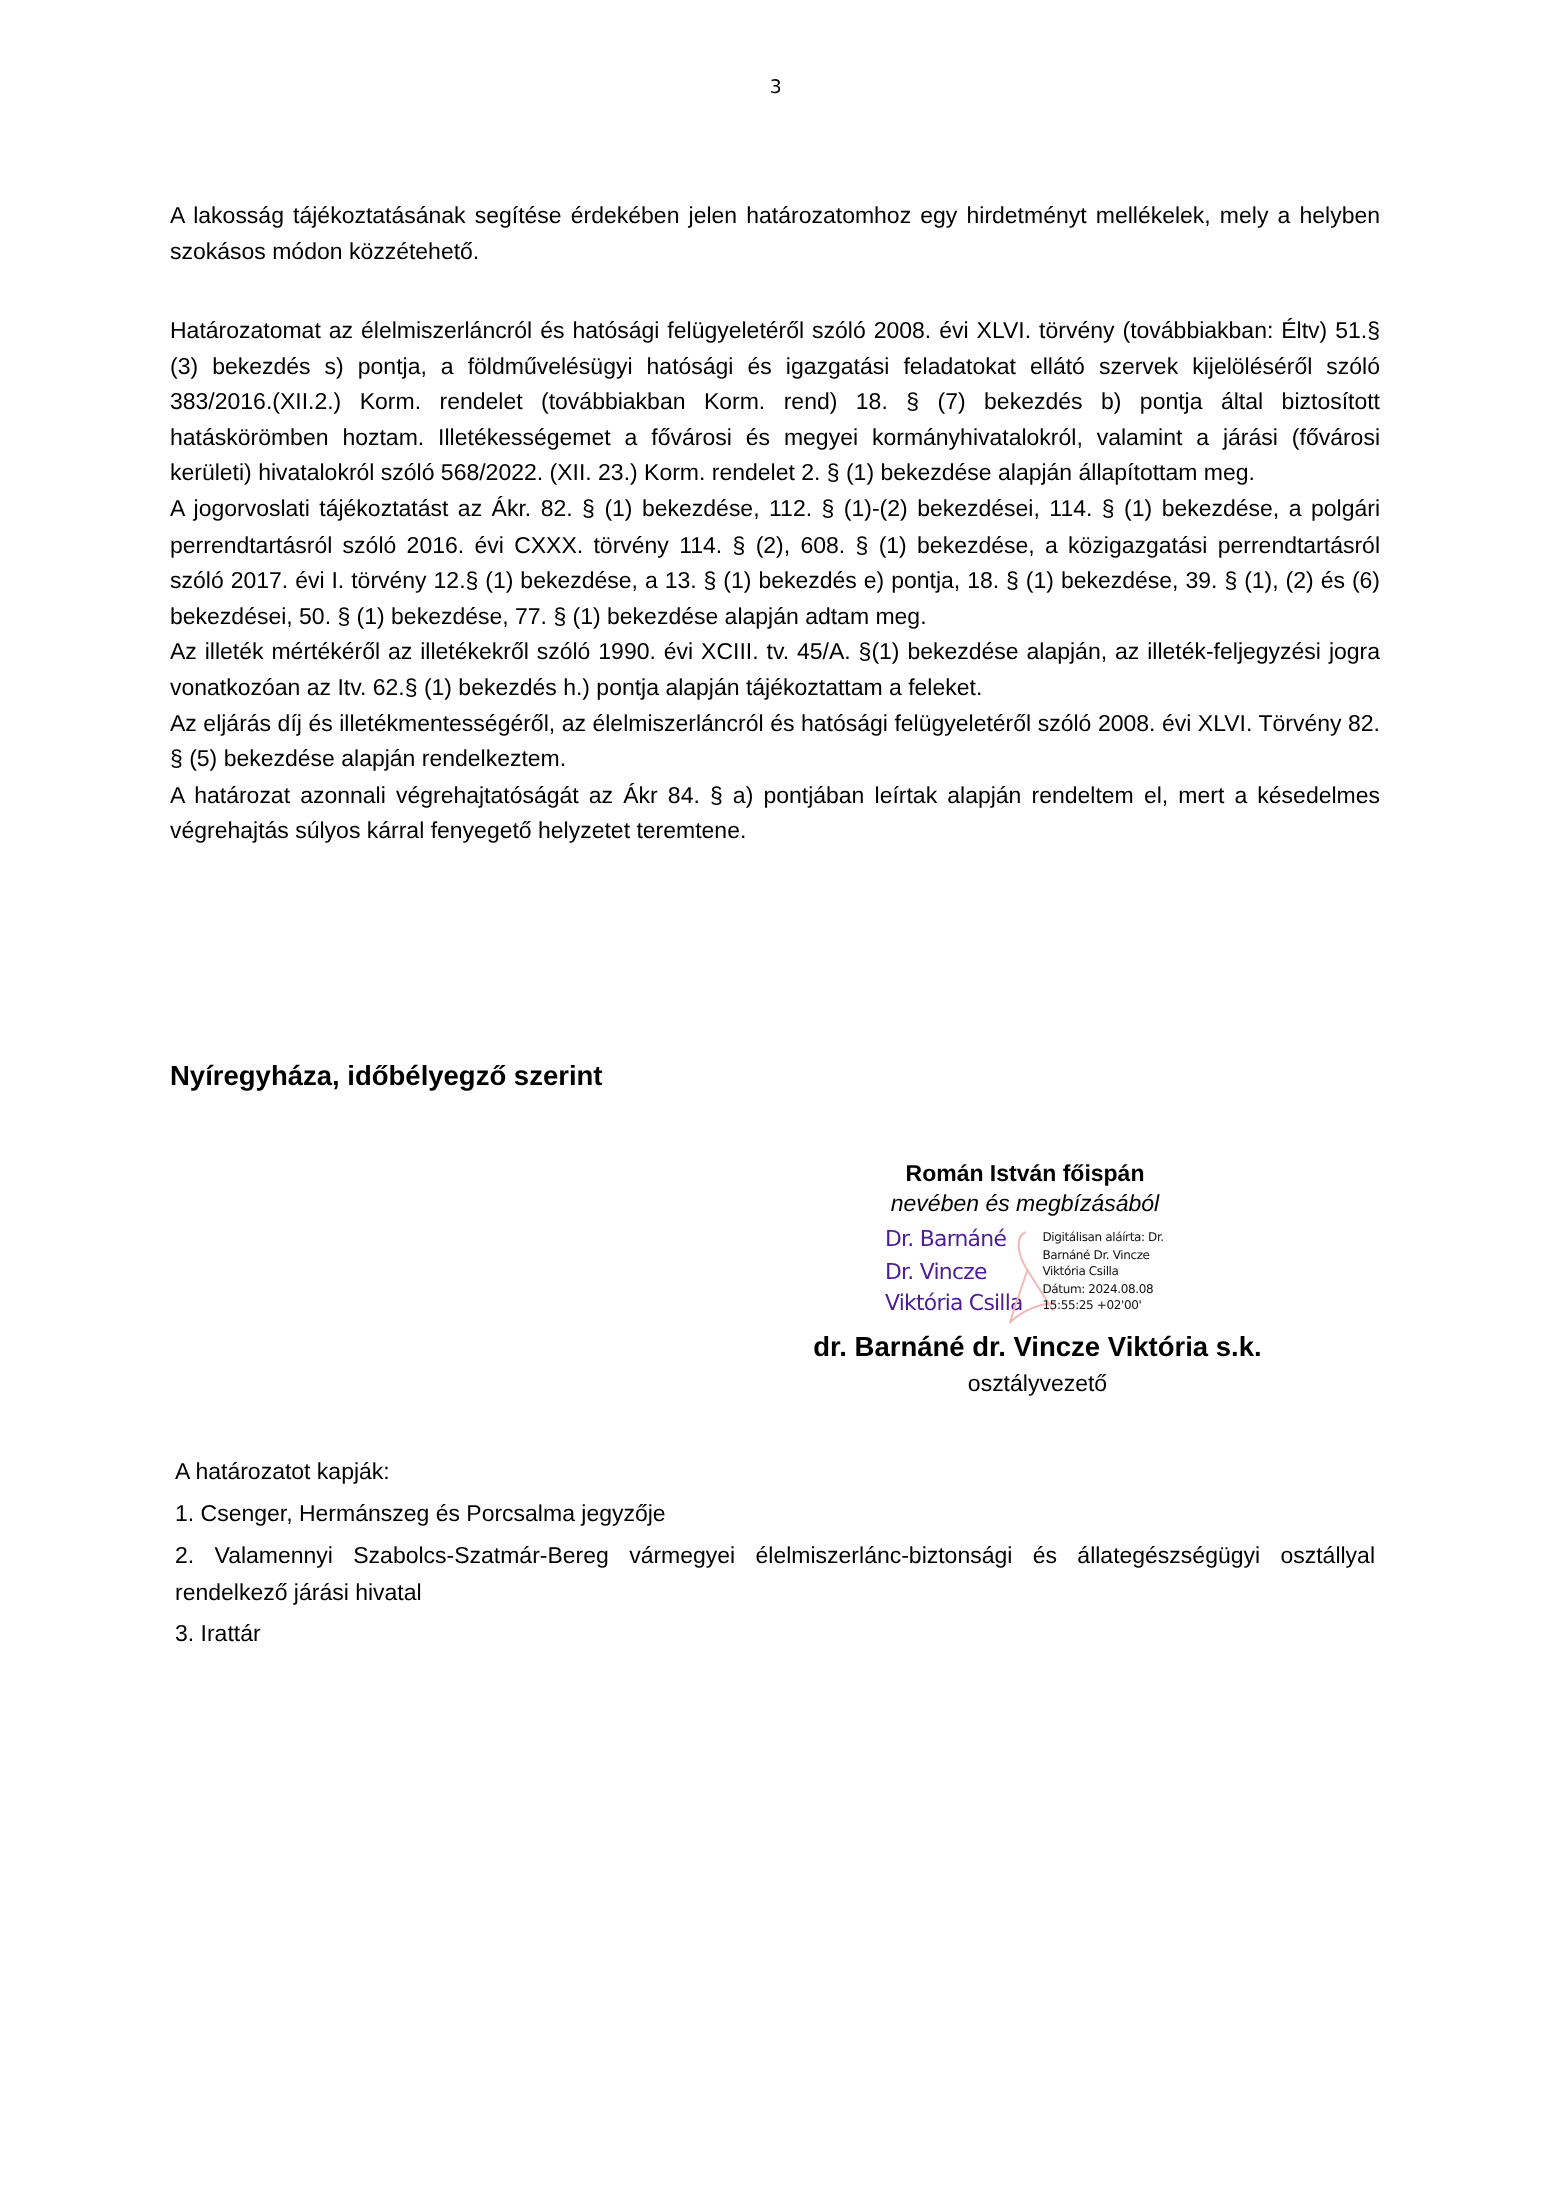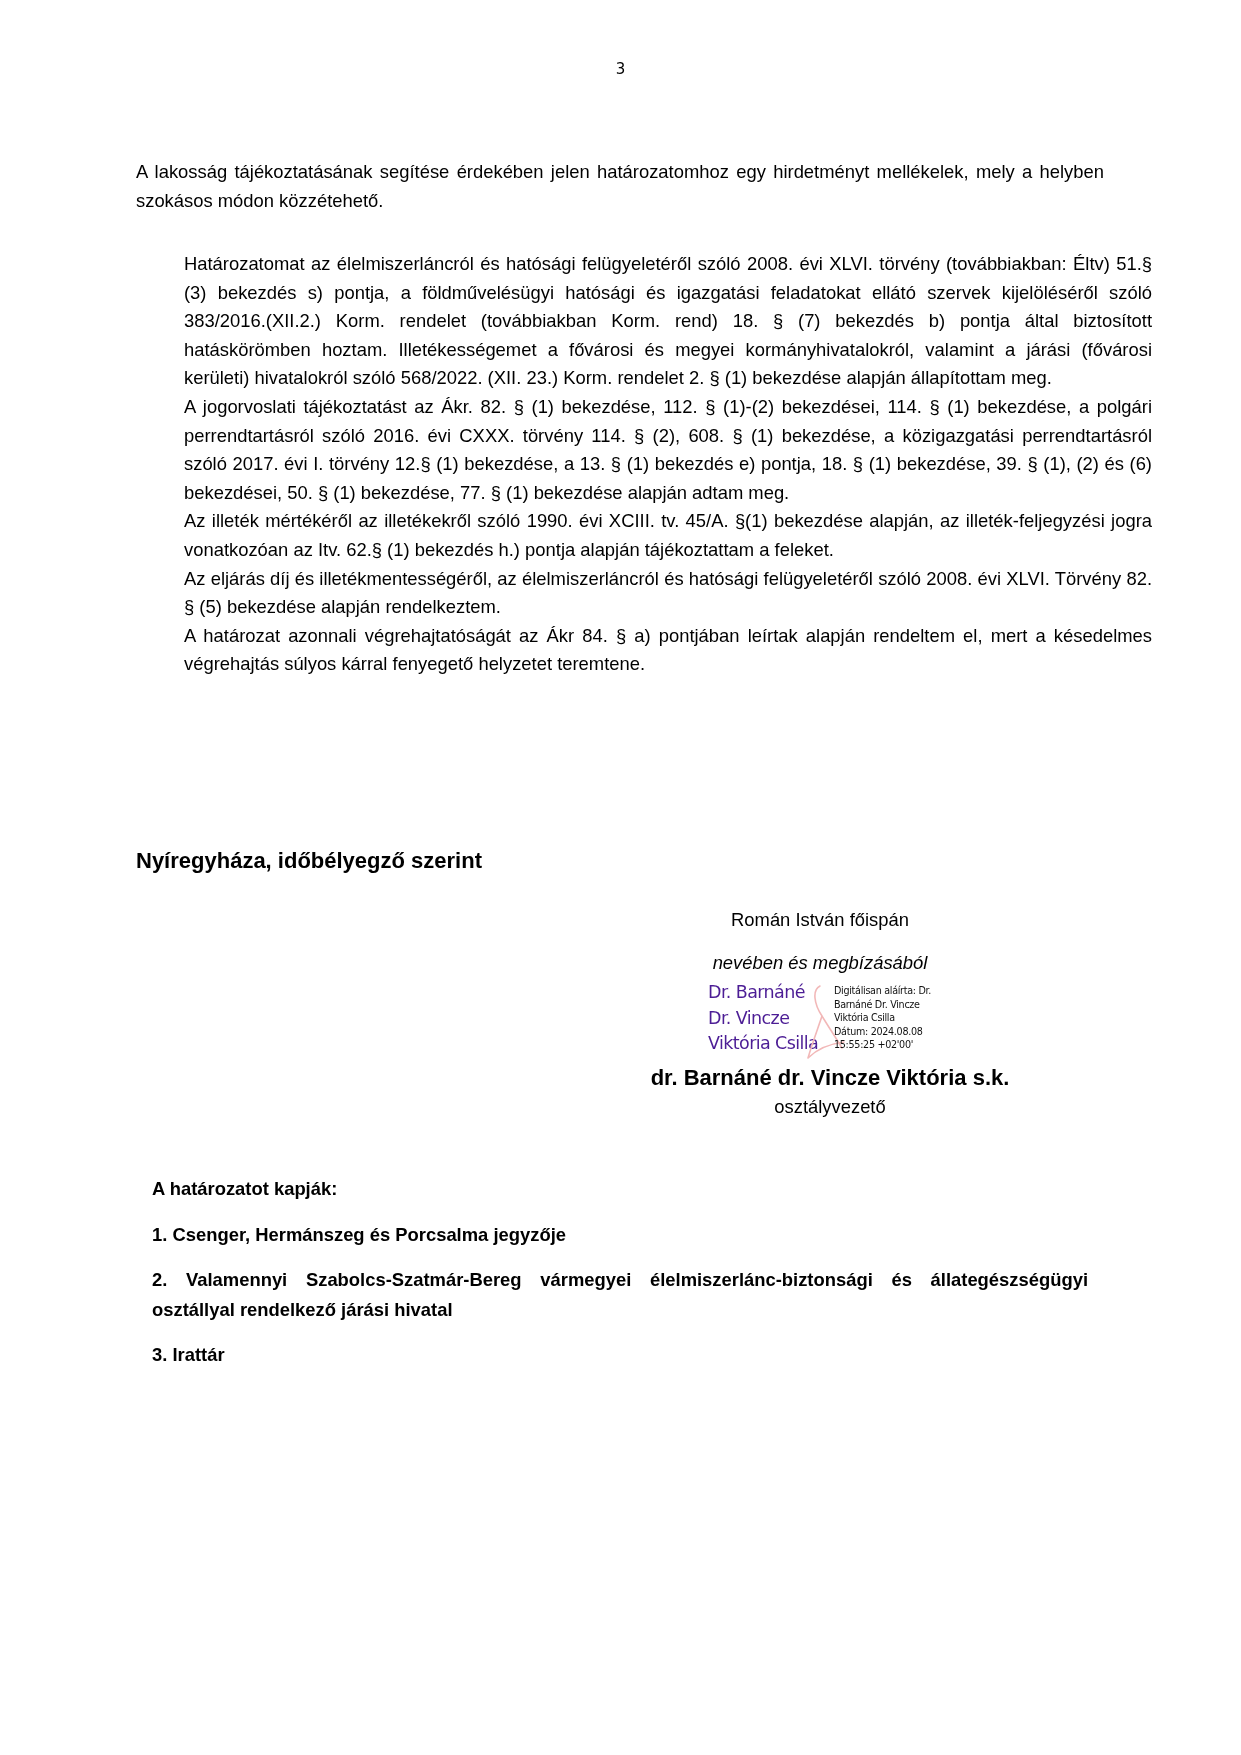--- a/index.html
+++ b/index.html
@@ -29,36 +29,36 @@
       left: 136px;
       width: 968px;
       font-size: 18.4px;
       line-height: 28.6px;
       text-align: justify;
     }
     .body-text p {
       margin: 0;
     }
     .para-1 { top: 158px; }
-    .para-2 { top: 250px; margin-left: 48px; }
+    .para-2 { top: 250px; }
     .place-date {
       position: absolute;
       left: 136px;
       top: 848px;
       font-size: 22px;
       font-weight: bold;
     }
     .sign-block {
       position: absolute;
       left: 640px;
       width: 360px;
       text-align: center;
       font-size: 18.4px;
     }
-    .sign-title { top: 909px; font-weight: normal; }
+    .sign-title { top: 928px; font-weight: bold; }
     .sign-sub { top: 952px; font-style: italic; }
     .digital-sig {
       position: absolute;
       left: 708px;
       top: 980px;
       width: 300px;
       height: 82px;
     }
     .sig-name {
       position: absolute;
@@ -108,21 +108,21 @@
     }
     .recipients {
       position: absolute;
       left: 136px;
       top: 1158px;
       width: 968px;
       font-size: 18.4px;
       line-height: 29.5px;
       text-align: justify;
     }
-    .recipients p { margin: 16px; font-weight: bold; }
+    .recipients p { margin: 4px; }
   </style>
 </head>
 <body>
 
 <div class="page-number">3</div>
 
 <div class="body-text para-1">
   <p>A lakosság tájékoztatásának segítése érdekében jelen határozatomhoz egy hirdetményt mellékelek, mely a helyben szokásos módon közzétehető.</p>
 </div>
 

